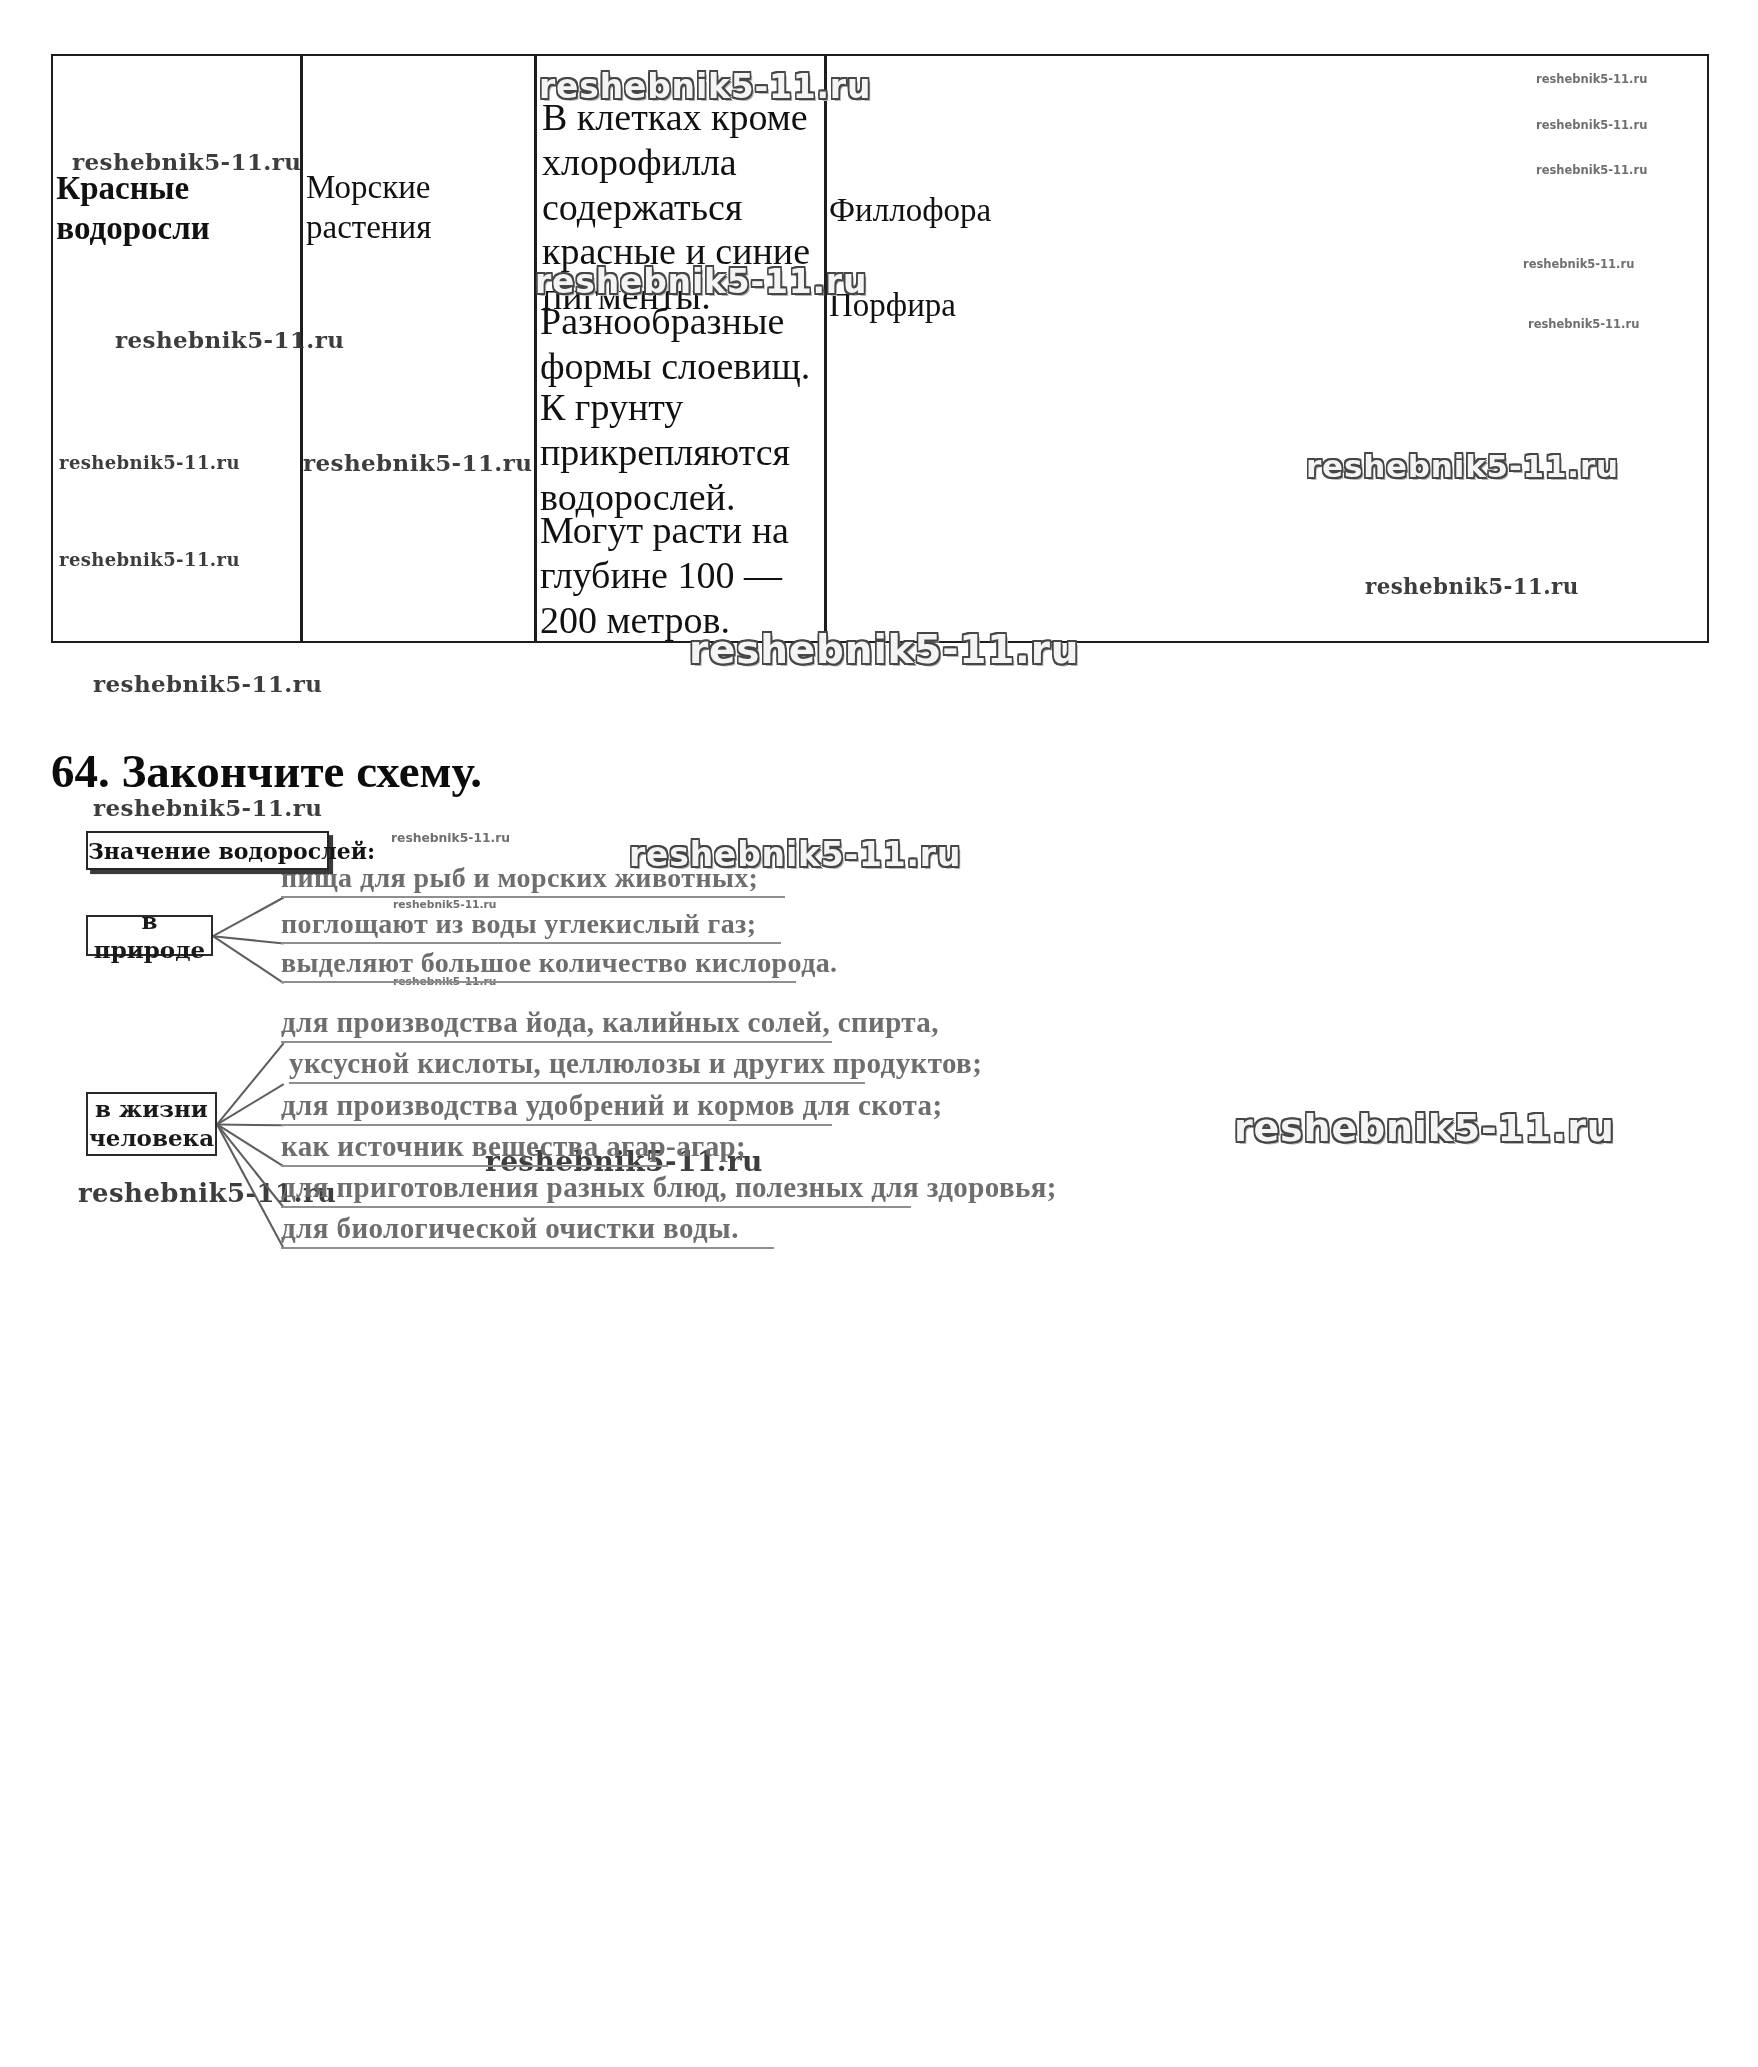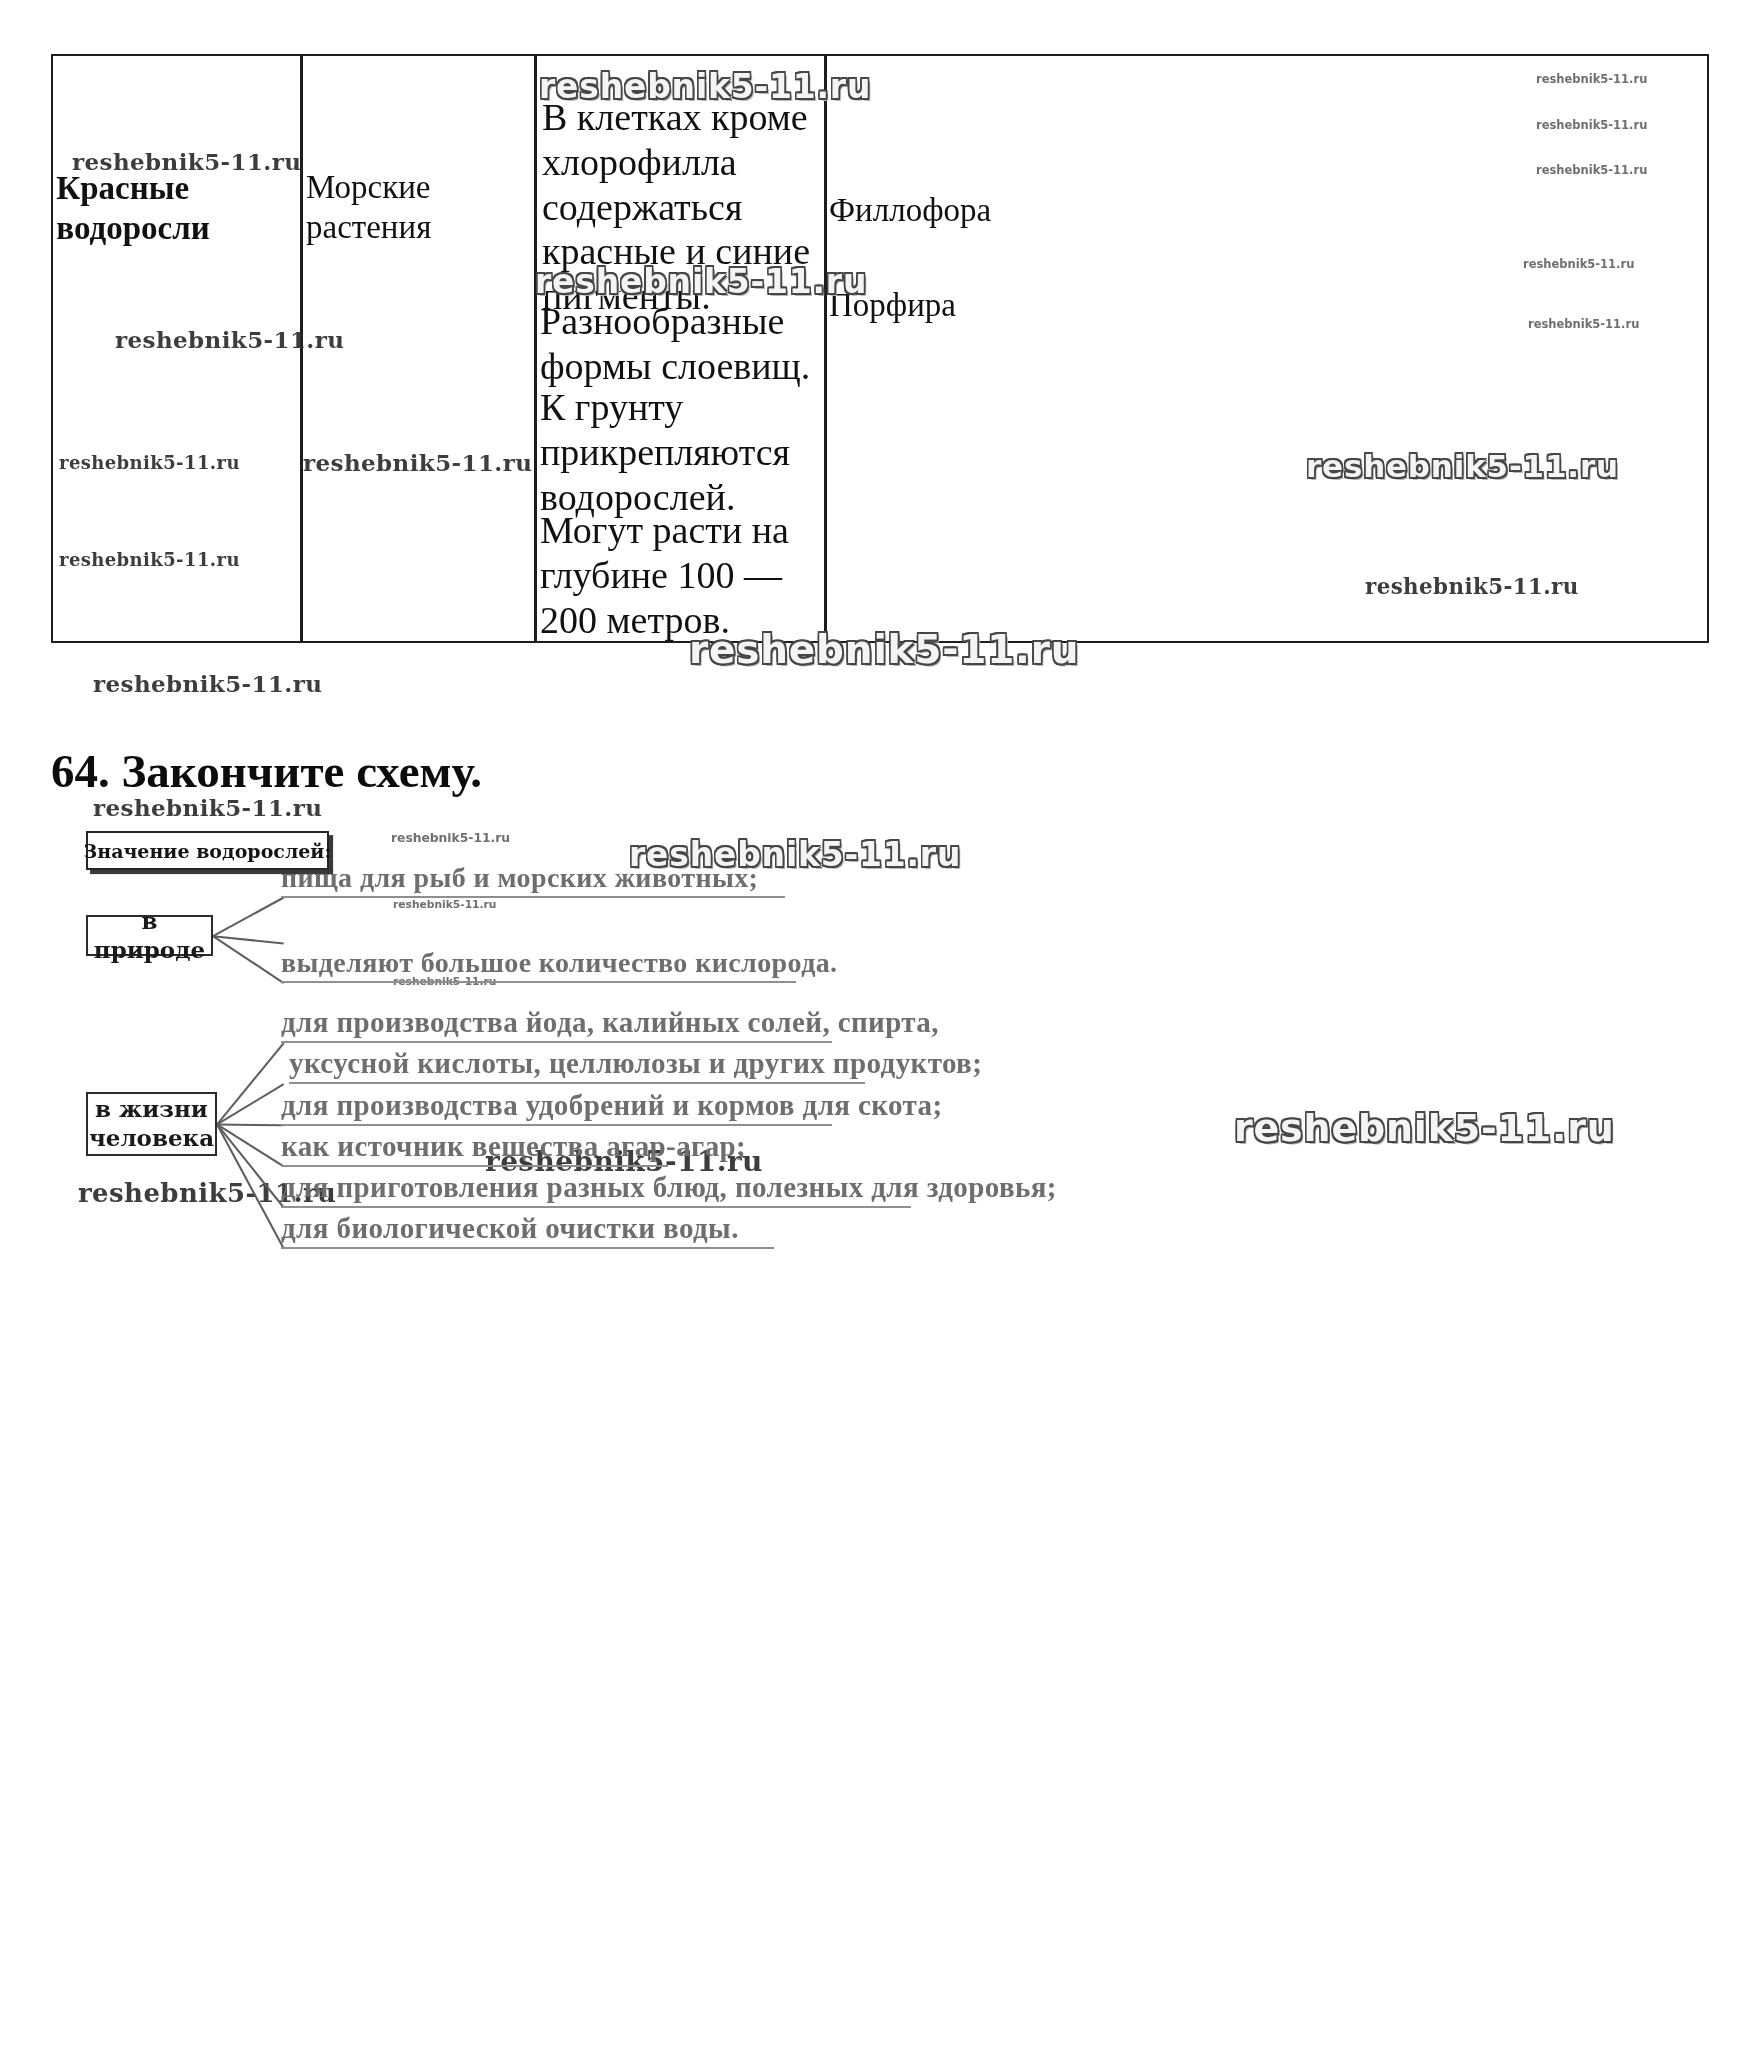--- a/index.html
+++ b/index.html
@@ -21,22 +21,22 @@
   .wm-gray { font-family:"DejaVu Sans", sans-serif; color:#6f6f6f; }
   .wm-outline { font-family:"DejaVu Sans", sans-serif; color:#f4f4f4; letter-spacing:0.8px;
     text-shadow:-1.6px -1.6px 0 #464646, 1.6px -1.6px 0 #464646, -1.6px 1.6px 0 #464646, 1.6px 1.6px 0 #464646,
                 -1.6px 0 0 #464646, 1.6px 0 0 #464646, 0 -1.6px 0 #464646, 0 1.6px 0 #464646, 2.5px 2.5px 0 #b5b5b5; }
 
   
   .heading { font-size:47px; font-weight:bold; color:#0c0c0c; font-family:"Liberation Serif", serif; }
 
   
   .scheme-title-box { border:2.5px solid #262626; background:#fff; box-shadow:4.1px 4.1px 0 #3a3a3a;
-    display:flex; align-items:center; justify-content:center; white-space:nowrap;
-    font-family:"DejaVu Serif", serif; font-weight:bold; font-size:19px; color:#141414; }
+    display:flex; align-items:center; justify-content:flex-start; white-space:nowrap;
+    font-family:"DejaVu Serif", serif; font-weight:bold; font-size:22px; color:#141414; }
   .branch-box { border:2.5px solid #2b2b2b; background:#fff; display:flex; align-items:center; justify-content:center;
     font-family:"DejaVu Serif", serif; font-weight:bold; font-size:23px; color:#1a1a1a; text-align:center; line-height:1.25; }
 
   .ans { border-bottom:2.5px solid #8f8f8f; height:35px; display:flex; align-items:flex-end;
     white-space:nowrap; font-weight:bold; color:#6e6e6e; font-family:"Liberation Serif", serif;
     letter-spacing:0.4px; padding-bottom:1.6px;text-align:right; }
   .ans-nature { font-size:28px; }
   .ans-human  { font-size:29px; }
 </style>
 </head>
@@ -109,20 +109,21 @@
 
   <div class="abs branch-box" style="left:86px; top:915px; width:127px; height:41px;">
     <span>в природе</span>
   </div>
 
   <div class="abs branch-box" style="left:86px; top:1092px; width:131px; height:64px;">
     <span>в жизни человека</span>
   </div>
 
   <div class="abs ans ans-nature" style="left:281px; top:863px; width:504px;">пища для рыб и морских животных;</div>
+  <div class="abs ans ans-nature" style="left:281px; top:909px; width:500px;">поглощают из воды углекислый газ;</div>
   <div class="abs ans ans-nature" style="left:281px; top:948px; width:515px;">выделяют большое количество кислорода.</div>
 
   <div class="abs ans ans-human" style="left:281px; top:1008px; width:551px;">для производства йода, калийных солей, спирта,</div>
   <div class="abs ans ans-human" style="left:289px; top:1049px; width:576px;">уксусной кислоты, целлюлозы и других продуктов;</div>
   <div class="abs ans ans-human" style="left:281px; top:1091px; width:551px;">для производства удобрений и кормов для скота;</div>
   <div class="abs ans ans-human" style="left:281px; top:1132px; width:387px;">как источник вещества агар-агар;</div>
   <div class="abs ans ans-human" style="left:281px; top:1173px; width:630px;">для приготовления разных блюд, полезных для здоровья;</div>
   <div class="abs ans ans-human" style="left:281px; top:1214px; width:493px;">для биологической очистки воды.</div>
 
 </div>

